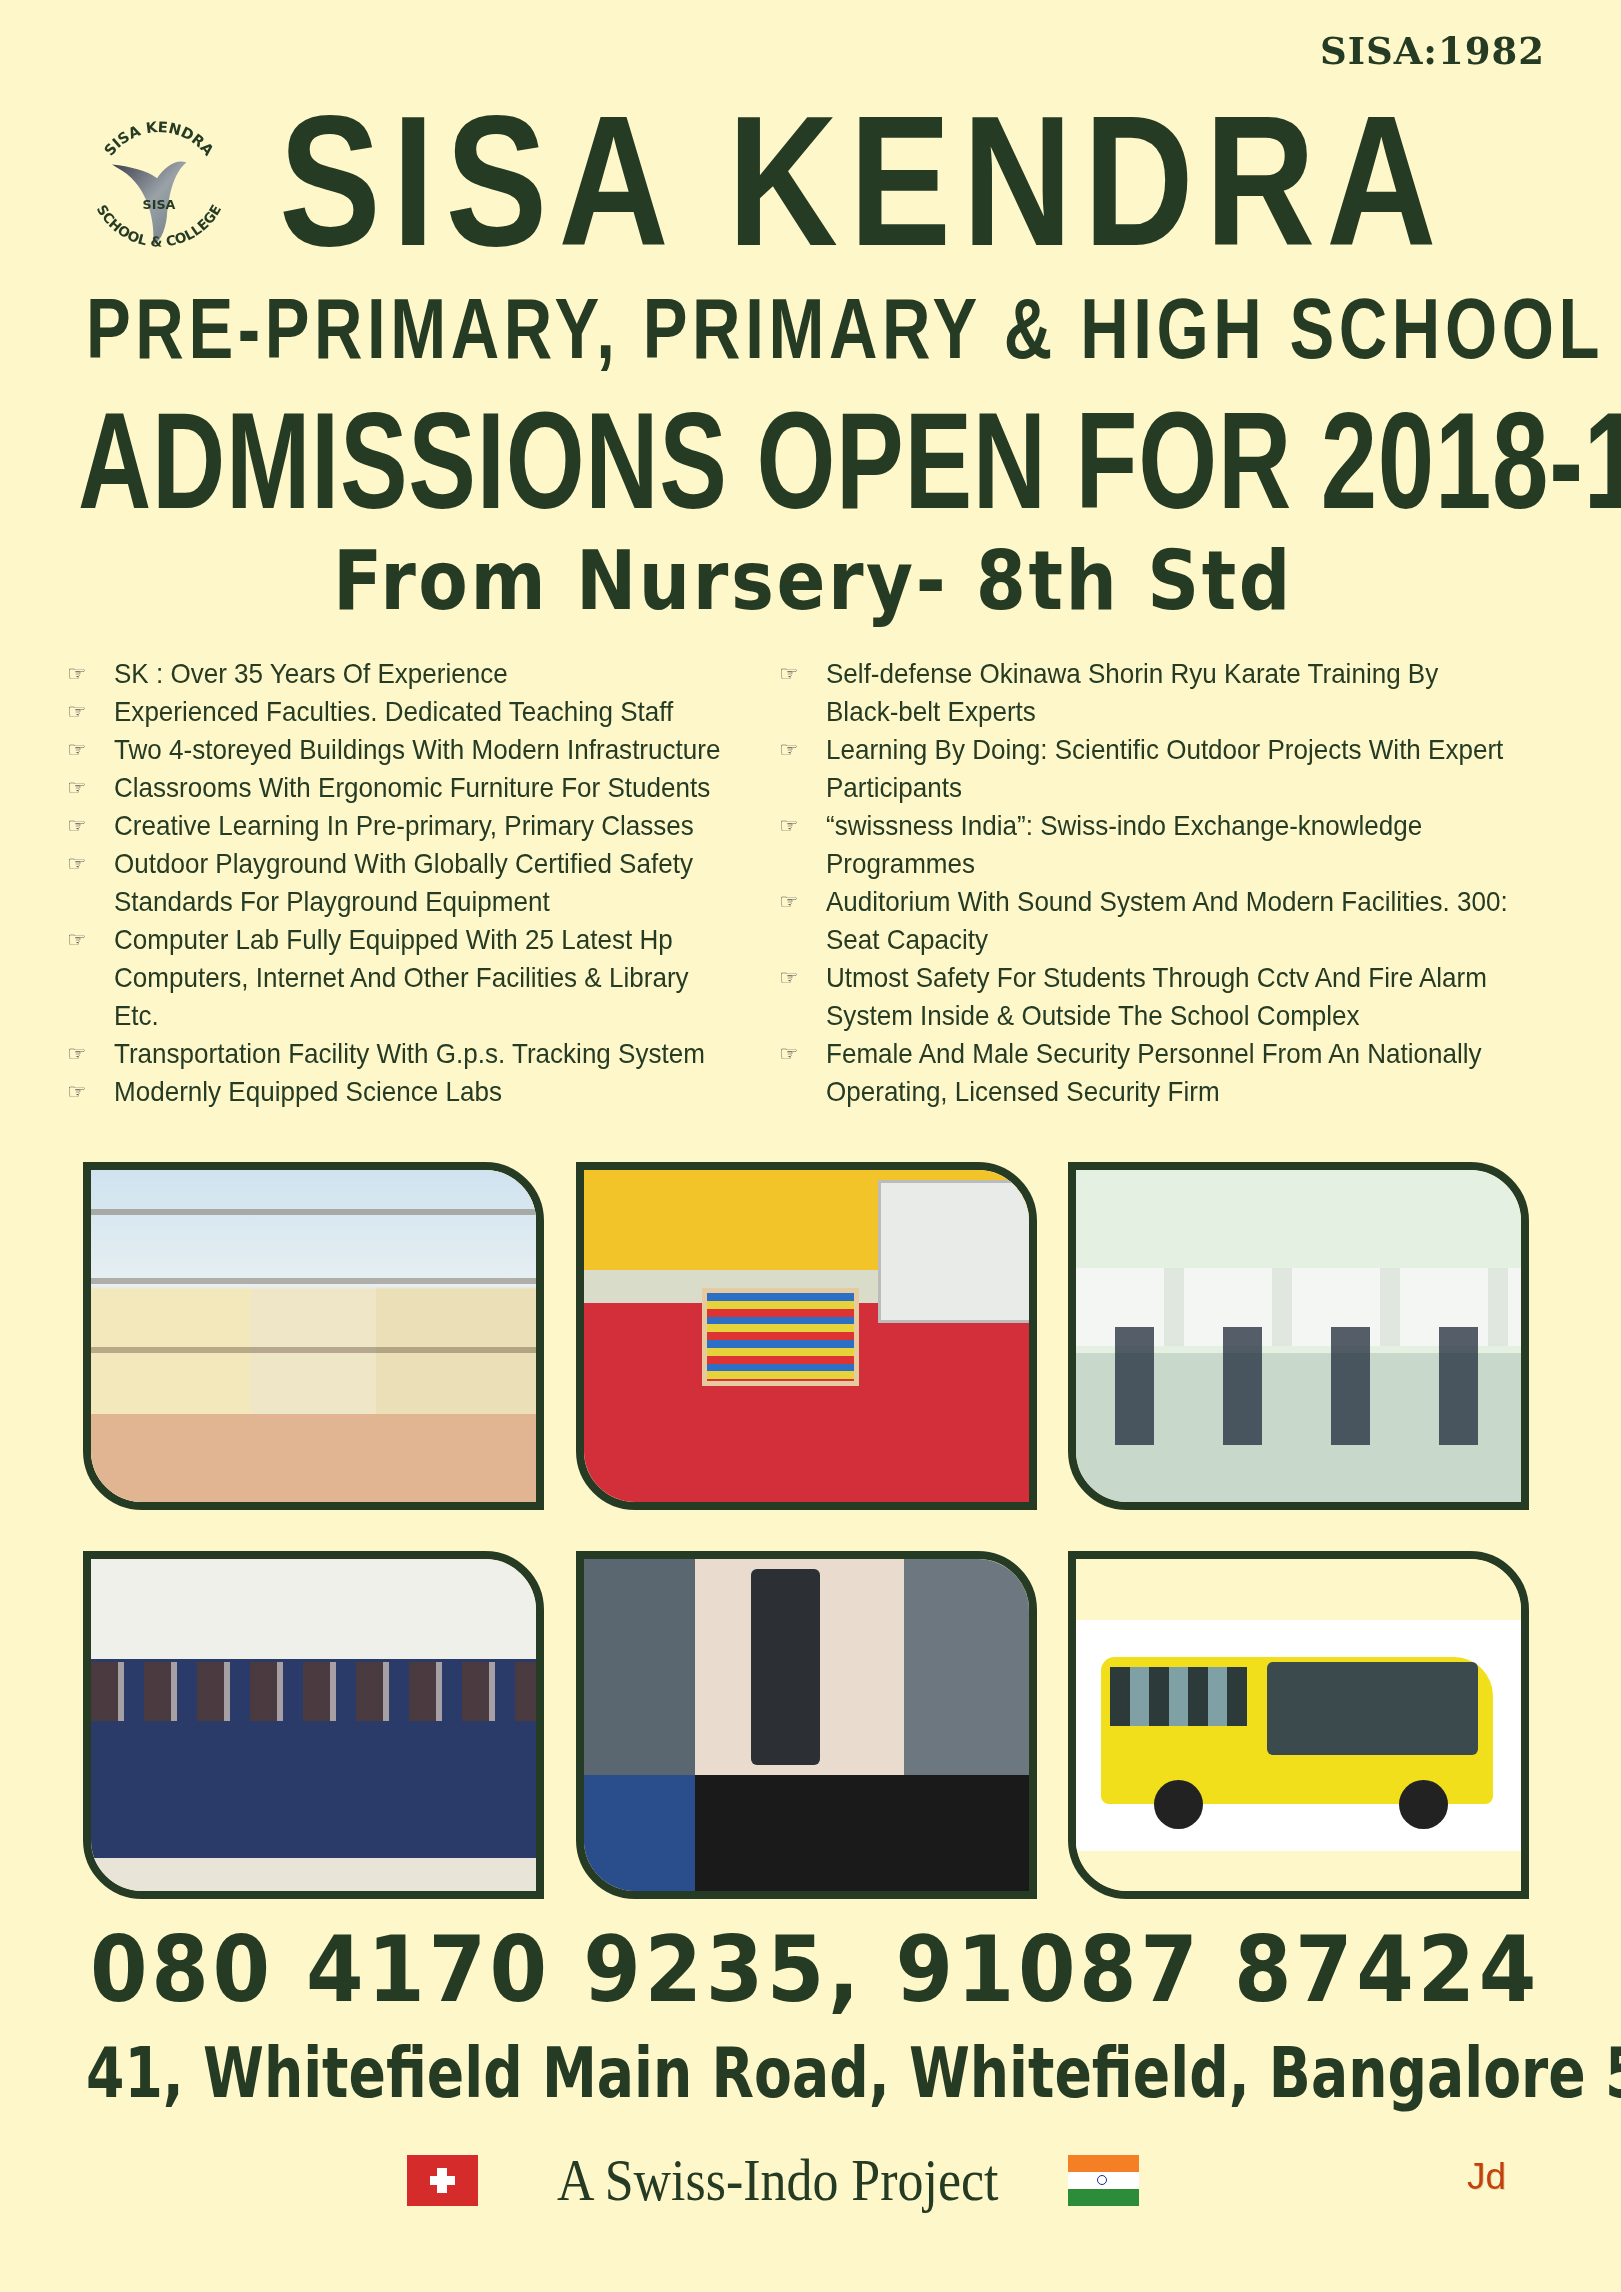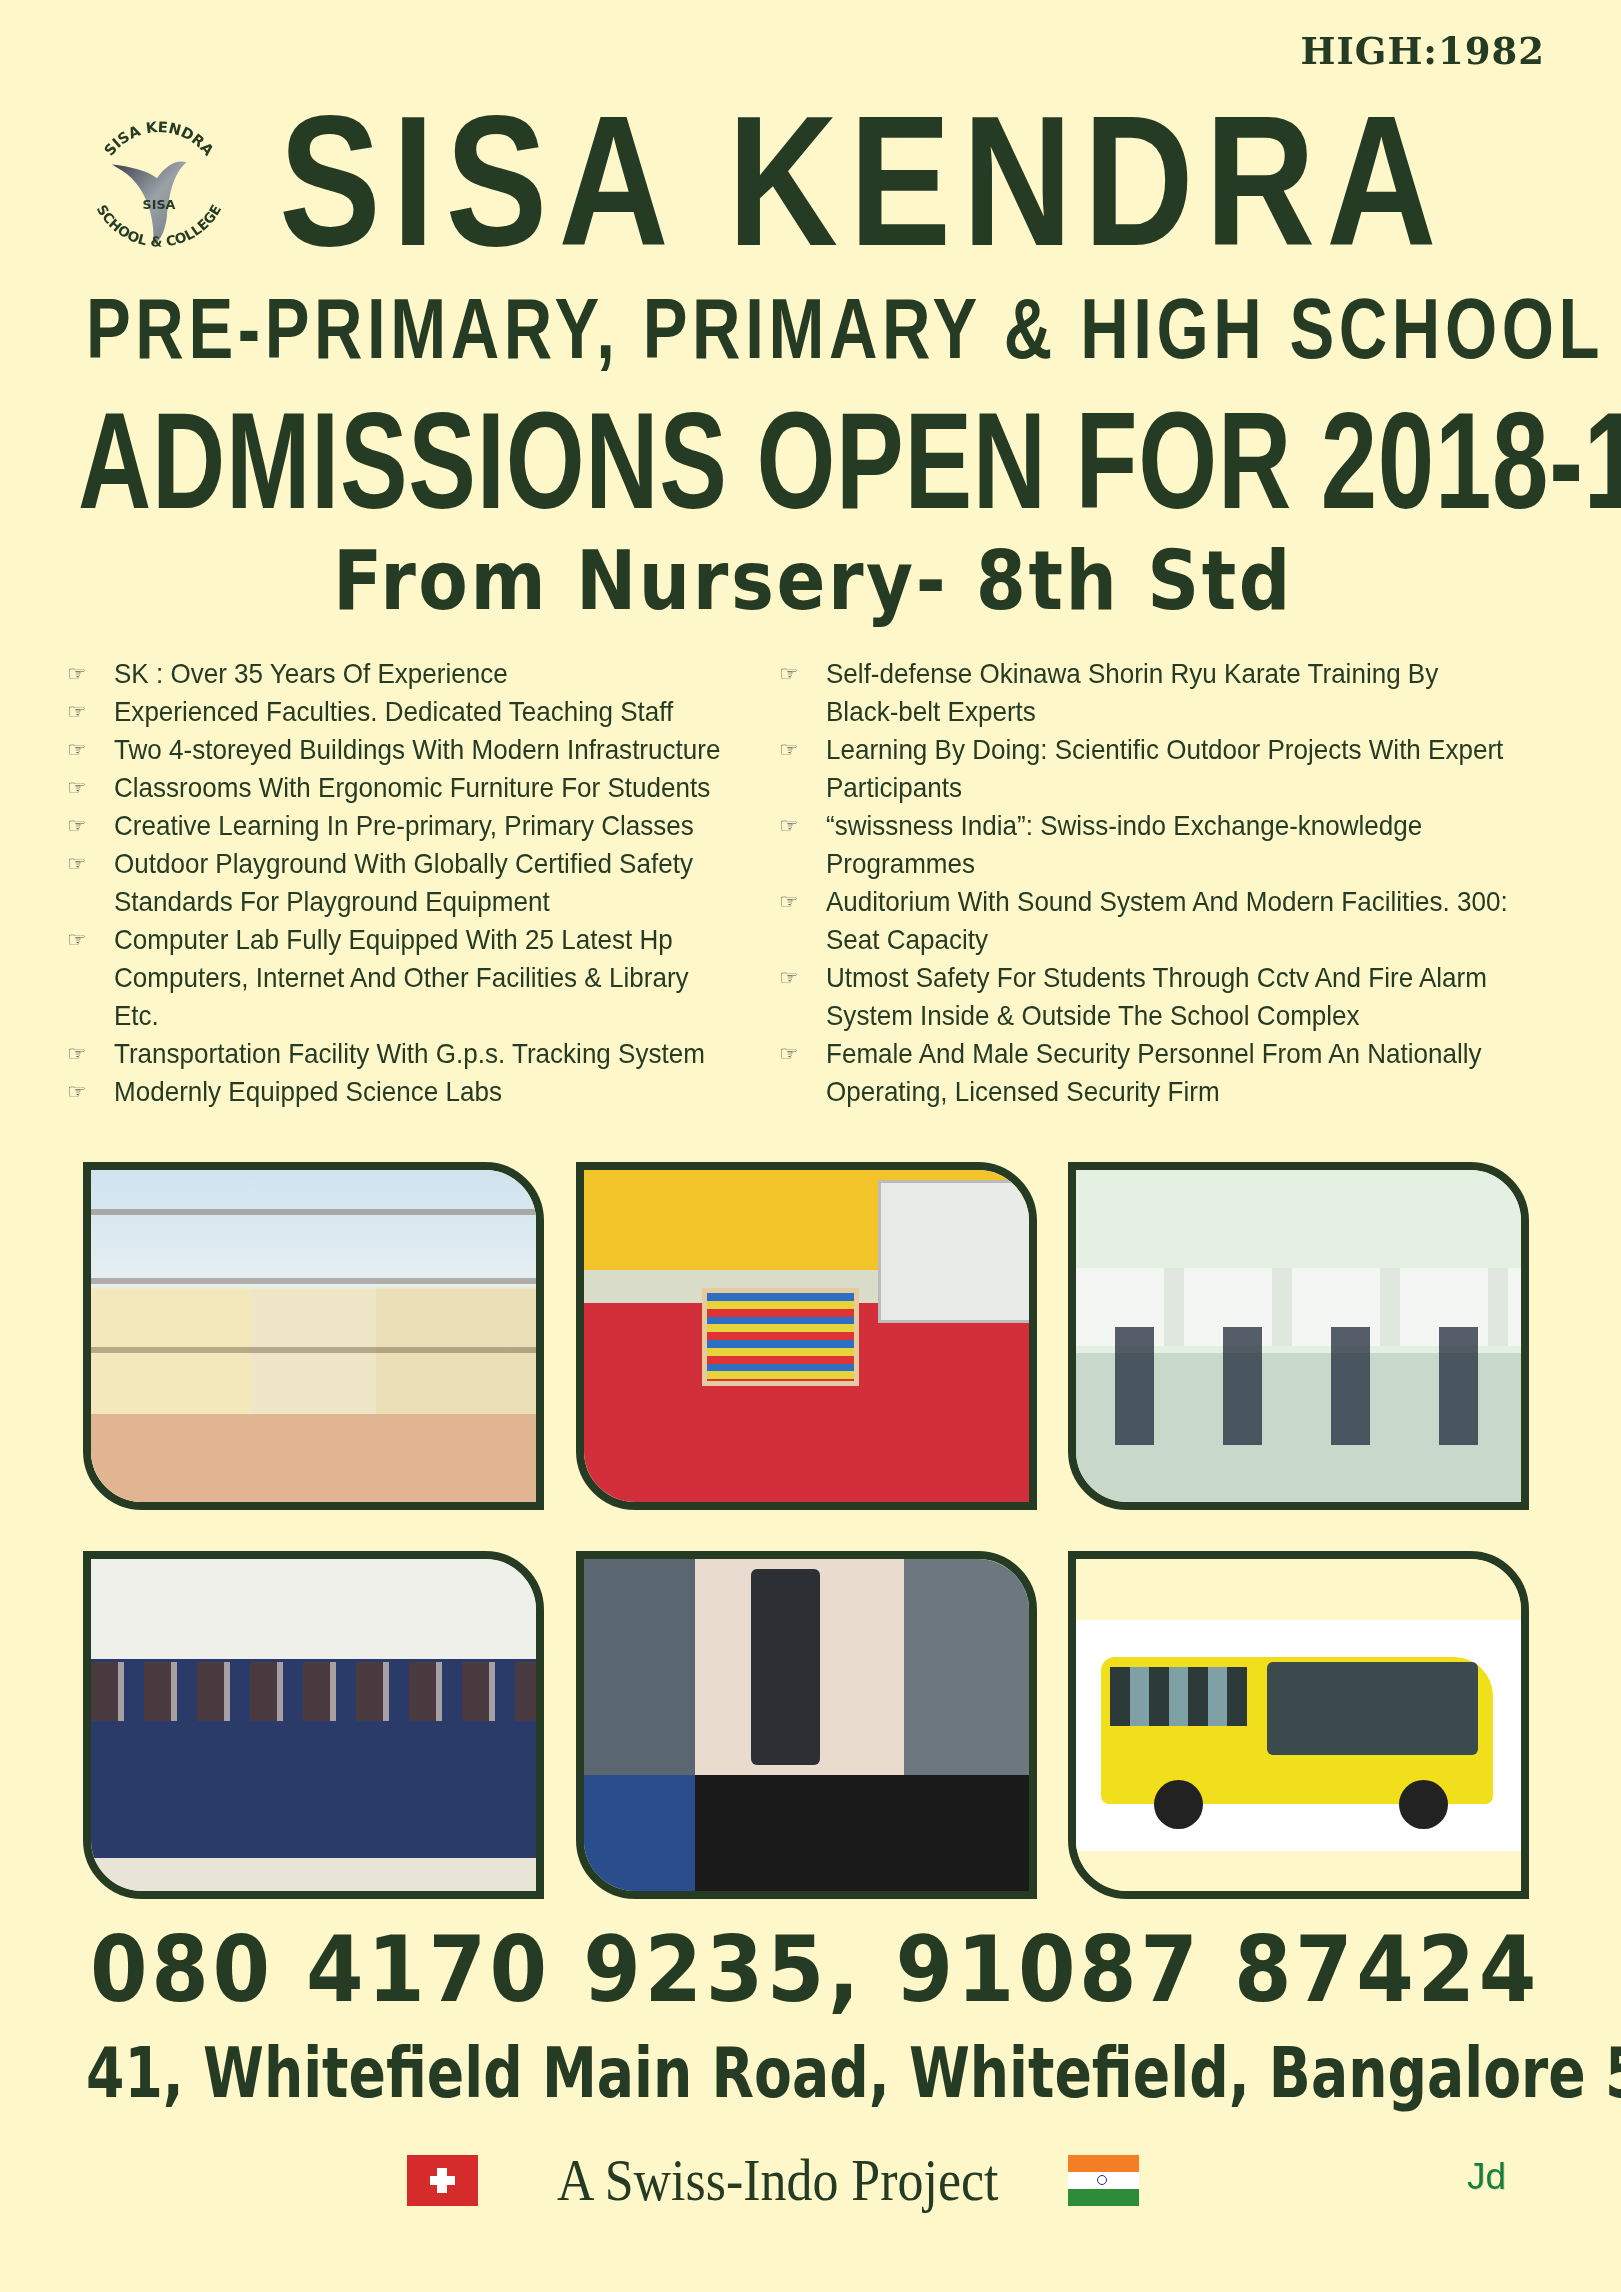--- a/index.html
+++ b/index.html
@@ -83,27 +83,27 @@
   .swiss::before { content: ""; position: absolute; left: 30px; top: 12.7px; width: 9.8px; height: 25.5px; background: #fff; }
   .swiss::after  { content: ""; position: absolute; left: 22.5px; top: 20.6px; width: 25.5px; height: 9.8px; background: #fff; }
   .india { background: linear-gradient(#f47f24 0 33.3%, #ffffff 33.3% 66.6%, #2d8c37 66.6% 100%); }
   .india .chakra { position: absolute; left: 29px; top: 19.6px; width: 10.8px; height: 10.8px; border: 1.5px solid #1a2a8c; border-radius: 50%; box-sizing: border-box; }
   .swissindo {
     font-family: "Liberation Serif", serif; font-size: 59px; line-height: 59px;
     margin: 0 39px 0 49px; transform: scaleX(0.88); transform-origin: center; white-space: nowrap;
   }
   .watermark {
     left: 1467px; top: 2156px; font-family: "Liberation Sans", sans-serif;
-    font-size: 37px; color: #15803d; text-shadow: 1px 1px 0 #e0d9a8;
+    font-size: 37px; color: #c2410c; text-shadow: 1px 1px 0 #e0d9a8;
   }
 </style>
 </head>
 <body>
 
-<div class="abs estd">HIGH:1982</div>
+<div class="abs estd">SISA:1982</div>
 
 <div class="abs logo">
   <svg width="176" height="176" viewBox="0 0 180 180">
     <defs>
       <path id="arcTop" d="M 30 95 A 60 60 0 0 1 150 95"></path>
       <path id="arcBot" d="M 18 80 A 72 72 0 0 0 162 80"></path>
       <linearGradient id="birdg" x1="0" y1="0" x2="1" y2="1">
         <stop offset="0" stop-color="#3b3c4a"></stop>
         <stop offset="0.5" stop-color="#9aa2a8"></stop>
         <stop offset="1" stop-color="#6d7780"></stop>

